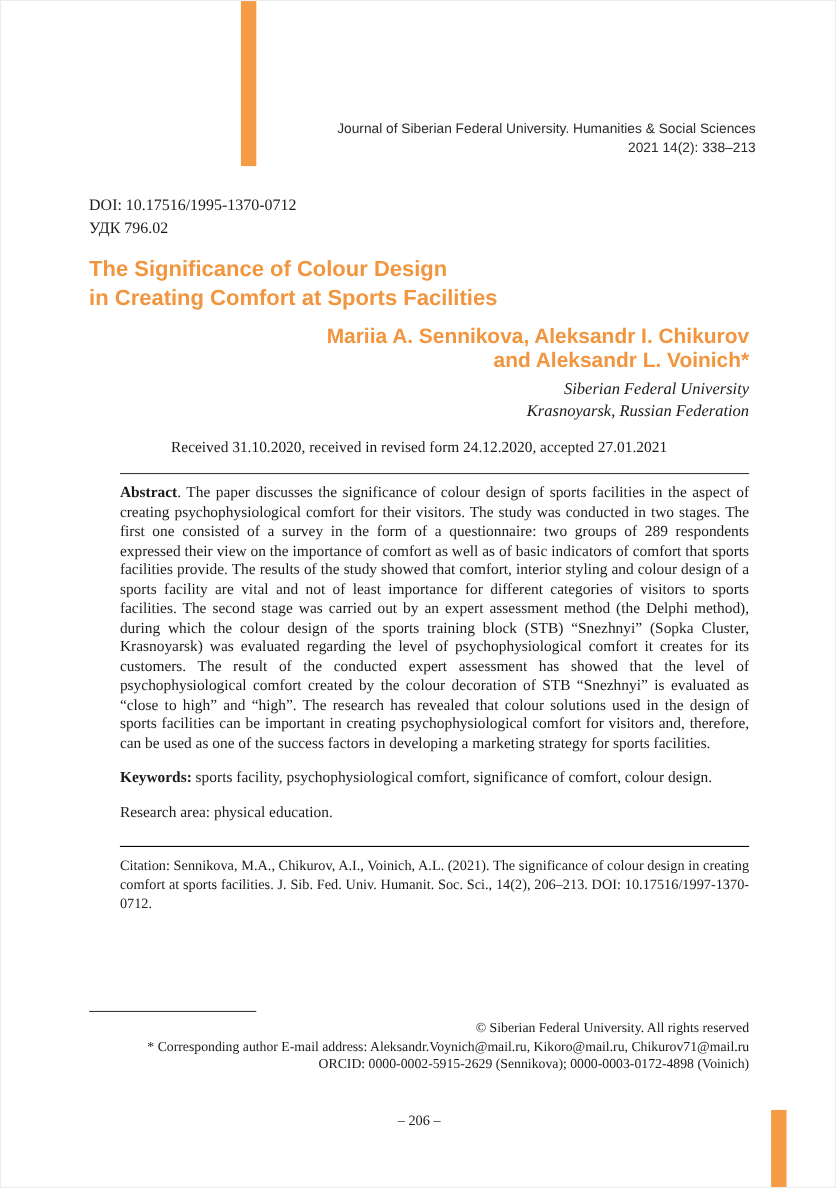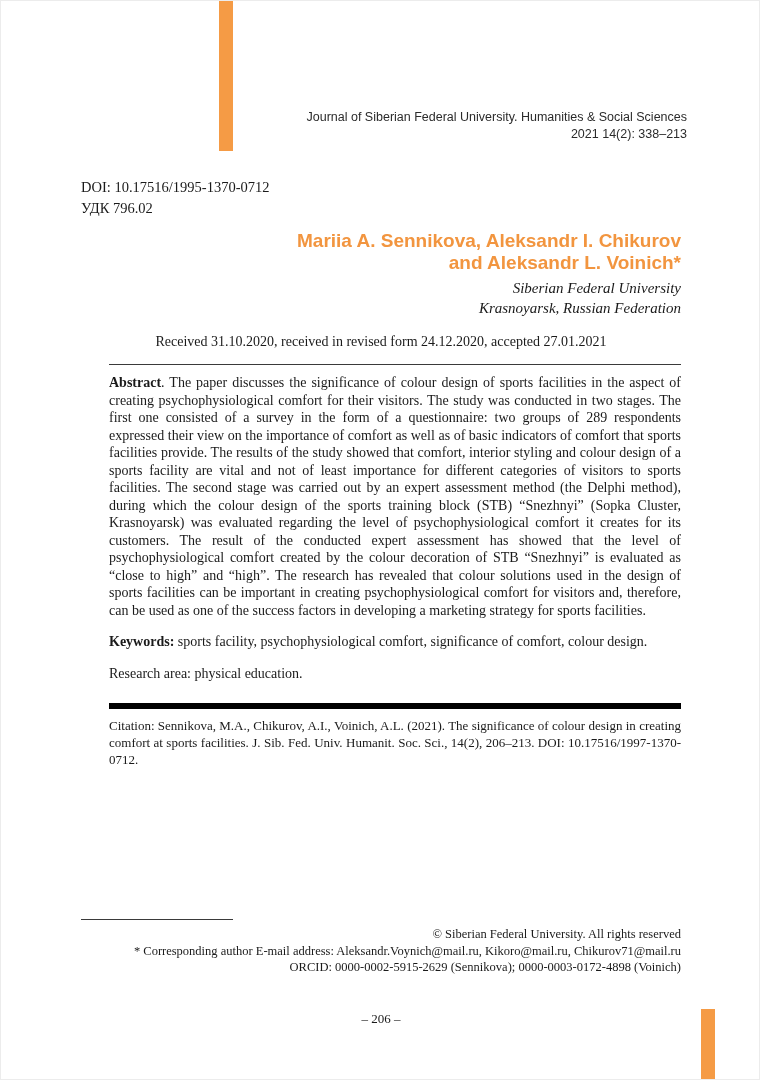--- a/index.html
+++ b/index.html
@@ -94,21 +94,21 @@
     font-size: 14px;
     line-height: 18px;
     text-align: justify;
   }
 
   .citation-block {
     margin-top: 20px;
     margin-left: 28px;
     width: 572px;
     box-sizing: border-box;
-    border-top: 6px solid #000000;
+    border-top: 1px solid #000000;
     padding-top: 8px;
     font-size: 13px;
     line-height: 17px;
     text-align: justify;
   }
 
   .footnotes {
     position: absolute;
     left: 80px;
     top: 918px;
@@ -146,20 +146,24 @@
     <div>2021 14(2): 338–213</div>
   </div>
 
   <div class="content">
 
     <div class="doi-block">
       <div>DOI: 10.17516/1995-1370-0712</div>
       <div>УДК 796.02</div>
     </div>
 
+    <div class="paper-title">
+      <div>The Significance of Colour Design</div>
+      <div>in Creating Comfort at Sports Facilities</div>
+    </div>
 
     <div class="paper-authors">
       <div>Mariia A. Sennikova, Aleksandr I. Chikurov</div>
       <div>and Aleksandr L. Voinich*</div>
     </div>
 
     <div class="affiliation">
       <div>Siberian Federal University</div>
       <div>Krasnoyarsk, Russian Federation</div>
     </div>

